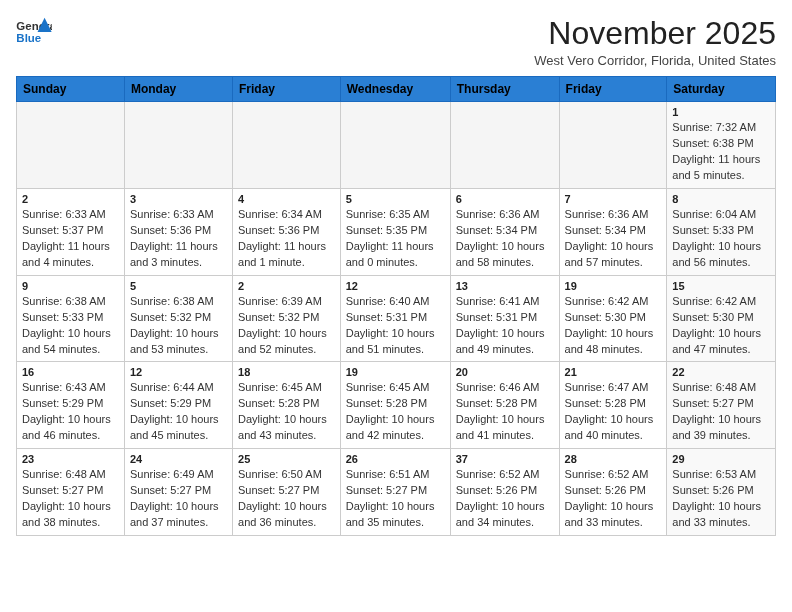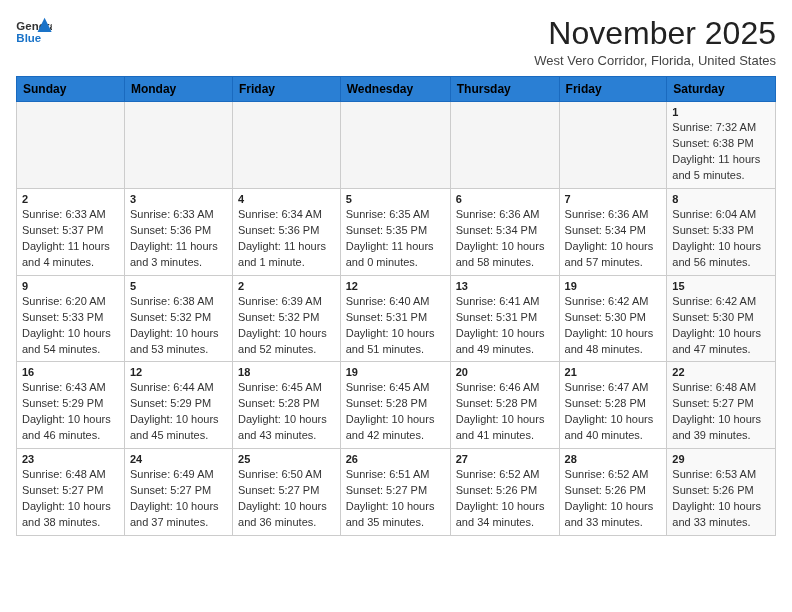--- a/index.html
+++ b/index.html
@@ -175,21 +175,21 @@
           <td>
             <span class="day-number">8</span>
             <div class="day-info">Sunrise: 6:04 AM
 Sunset: 5:33 PM
 Daylight: 10 hours and 56 minutes.</div>
           </td>
         </tr>
         <tr>
           <td>
             <span class="day-number">9</span>
-            <div class="day-info">Sunrise: 6:20 AM
+            <div class="day-info">Sunrise: 6:38 AM
 Sunset: 5:33 PM
 Daylight: 10 hours and 54 minutes.</div>
           </td>
           <td>
             <span class="day-number">5</span>
             <div class="day-info">Sunrise: 6:38 AM
 Sunset: 5:32 PM
 Daylight: 10 hours and 53 minutes.</div>
           </td>
           <td>
@@ -286,21 +286,21 @@
 Sunset: 5:27 PM
 Daylight: 10 hours and 36 minutes.</div>
           </td>
           <td>
             <span class="day-number">26</span>
             <div class="day-info">Sunrise: 6:51 AM
 Sunset: 5:27 PM
 Daylight: 10 hours and 35 minutes.</div>
           </td>
           <td>
-            <span class="day-number">27</span>
+            <span class="day-number">37</span>
             <div class="day-info">Sunrise: 6:52 AM
 Sunset: 5:26 PM
 Daylight: 10 hours and 34 minutes.</div>
           </td>
           <td>
             <span class="day-number">28</span>
             <div class="day-info">Sunrise: 6:52 AM
 Sunset: 5:26 PM
 Daylight: 10 hours and 33 minutes.</div>
           </td>

